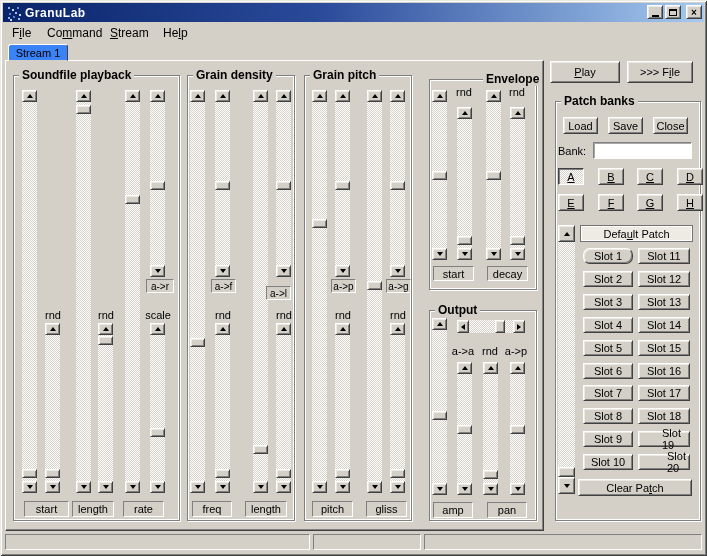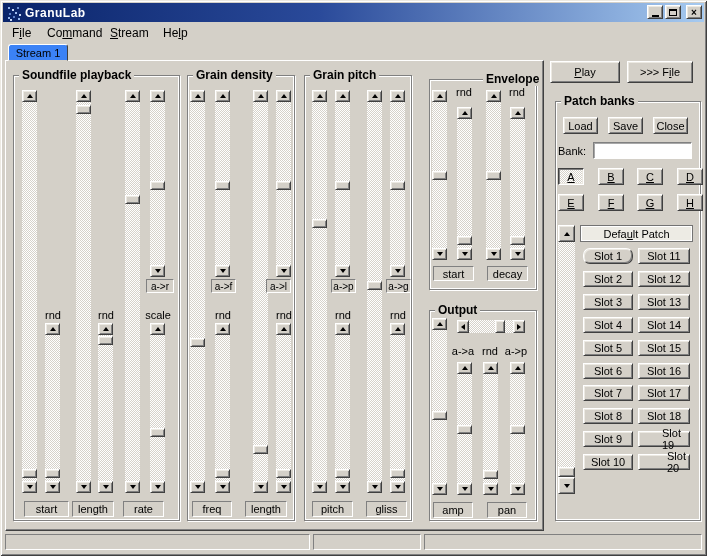--- a/index.html
+++ b/index.html
@@ -248,21 +248,21 @@
   <div class="vsb" style="left:276px;top:323px;height:170px;">
       <div class="sb-btn" style="left: 0px; top: 0px; right: 0px; height: 12px;">
         <span class="tri tri-up"></span>
       </div>
       <div class="sb-btn" style="left: 0px; top: 158px; right: 0px; height: 12px;">
         <span class="tri tri-down"></span>
       </div>
       <div class="sb-thumb" style="left: 0px; right: 0px; top: 146px; height: 9px;"></div>
     </div>
   <div class="abox" style="left:211px;top:279px;width:25px;">a-&gt;f</div>
-  <div class="abox" style="left:266px;top:279px;width:25px;">a-&gt;l</div>
+  <div class="abox" style="left:266px;top:286px;width:25px;">a-&gt;l</div>
   <span class="slabel" style="left:208px;top:309px;width:30px;">rnd</span>
   <span class="slabel" style="left:269px;top:309px;width:30px;">rnd</span>
   <div class="pbox" style="left:192px;top:501px;width:40px;">freq</div>
   <div class="pbox" style="left:245px;top:501px;width:42px;">length</div>
 
   <div class="vsb" style="left:312px;top:90px;height:403px;">
       <div class="sb-btn" style="left: 0px; top: 0px; right: 0px; height: 12px;">
         <span class="tri tri-up"></span>
       </div>
       <div class="sb-btn" style="left: 0px; top: 391px; right: 0px; height: 12px;">
@@ -488,20 +488,23 @@
       <div class="btn" style="left: 583px; top: 385px; width: 50px; height: 16px;">Slot 7</div>
       <div class="btn" style="left: 638px; top: 385px; width: 52px; height: 16px;">Slot 17</div>
       <div class="btn" style="left: 583px; top: 408px; width: 50px; height: 16px;">Slot 8</div>
       <div class="btn" style="left: 638px; top: 408px; width: 52px; height: 16px;">Slot 18</div>
       <div class="btn" style="left: 583px; top: 431px; width: 50px; height: 16px;">Slot 9</div>
       <div class="btn" style="left: 638px; top: 431px; width: 52px; height: 16px; padding-left: 23px;">Slot 19</div>
       <div class="btn" style="left: 583px; top: 454px; width: 50px; height: 16px;">Slot 10</div>
       <div class="btn" style="left: 638px; top: 454px; width: 52px; height: 16px; padding-left: 28px;">Slot 20</div>
     </div>
 
+  <div class="btn" style="left:578px;top:479px;width:114px;height:17px;">
+    <span><span>Clear Pa</span><span class="u">t</span><span>ch</span></span>
+  </div>
 
 
   <div class="abs" style="left:0;top:534px;width:707px;height:18px;">
     <div class="sbpanel" style="left:5px;width:305px;"></div>
     <div class="sbpanel" style="left:313px;width:108px;"></div>
     <div class="sbpanel" style="left:424px;width:278px;"></div>
   </div>
 
 </div>
 

